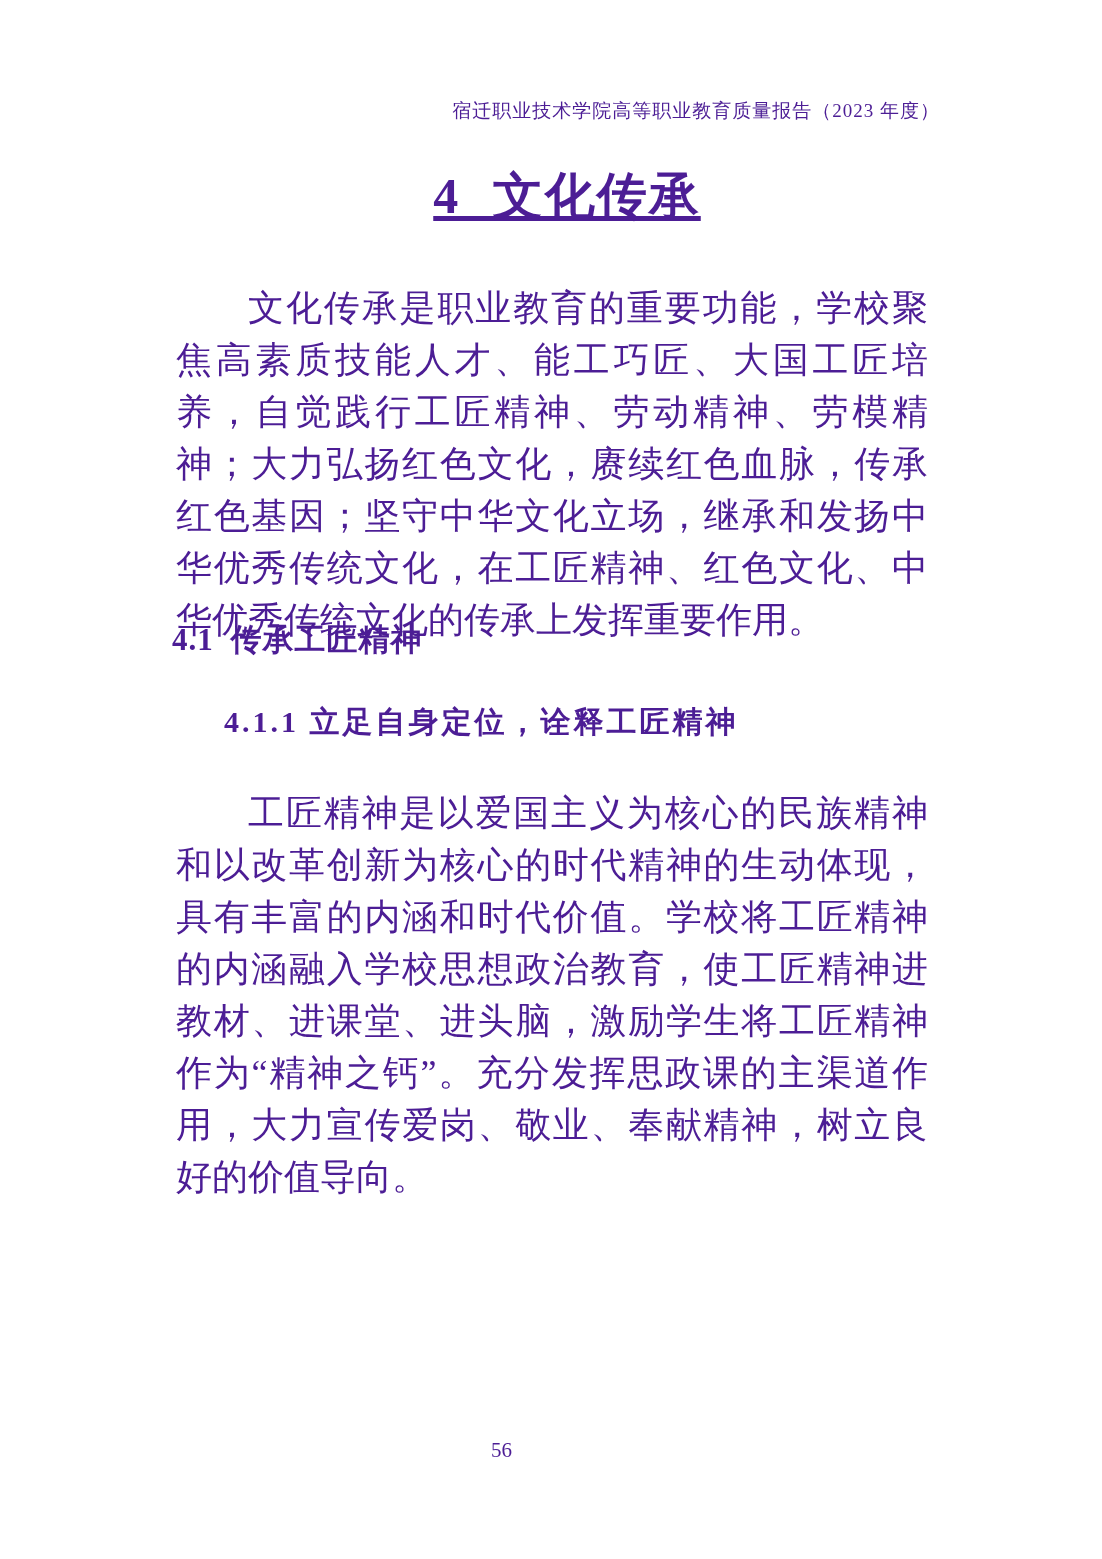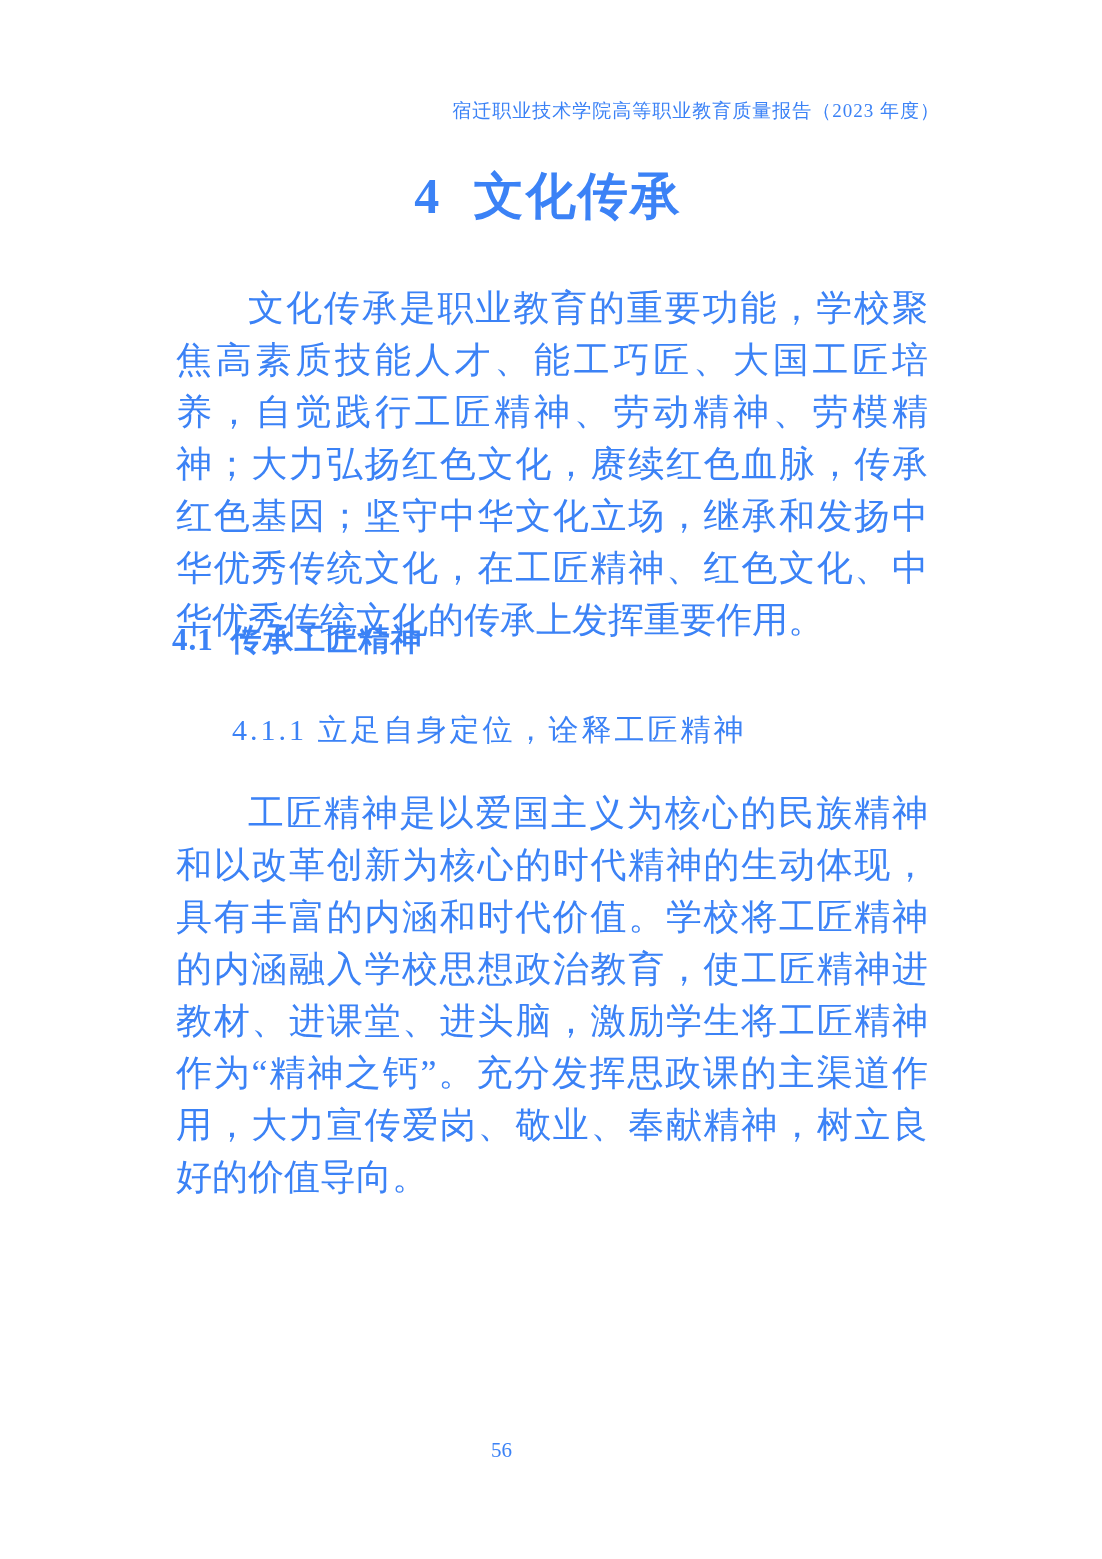--- a/index.html
+++ b/index.html
@@ -1,46 +1,47 @@
 <!DOCTYPE html>
 <html><head>
 <meta charset="utf-8">
 <style>
   html, body { margin: 0; padding: 0; background: #ffffff; }
   .page {
     position: relative;
     width: 1102px;
     height: 1559px;
     background: #ffffff;
-    color: #3b82f6;
+    color: #4c1d95;
     font-family: "Liberation Serif", "DejaVu Serif", serif;
     overflow: hidden;
   }
   .running-header {
     position: absolute;
     top: 98px;
     left: 164px;
     width: 776px;
     text-align: right;
     font-size: 19px;
     letter-spacing: 1px;
     white-space: nowrap;
   }
   .chapter-title {
     position: absolute;
     top: 158px;
-    left: 160px;
+    left: 179px;
     width: 776px;
     margin: 0;
     text-align: center;
     font-size: 50px;
     line-height: 76px;
     font-weight: bold;
     word-spacing: 18px;
     letter-spacing: 2px;
+    text-decoration: underline;
   }
   .para-block-1 {
     position: absolute;
     top: 270px;
     left: 164px;
     width: 776px;
   }
   .para-block-2 {
     position: absolute;
     top: 775px;
@@ -65,24 +66,24 @@
     line-height: 48px;
     font-weight: bold;
     letter-spacing: 1px;
     word-spacing: 8px;
   }
   .subsection-heading {
     position: absolute;
     top: 698px;
     left: 164px;
     width: 776px;
-    margin: 8px;
+    margin: 0;
     font-size: 30px;
     line-height: 48px;
-    font-weight: normal;
+    font-weight: bold;
     text-indent: 2em;
     letter-spacing: 3px;
   }
   .page-footer {
     position: absolute;
     top: 1438px;
     left: 0;
     width: 1003px;
     text-align: center;
     font-size: 21px;

